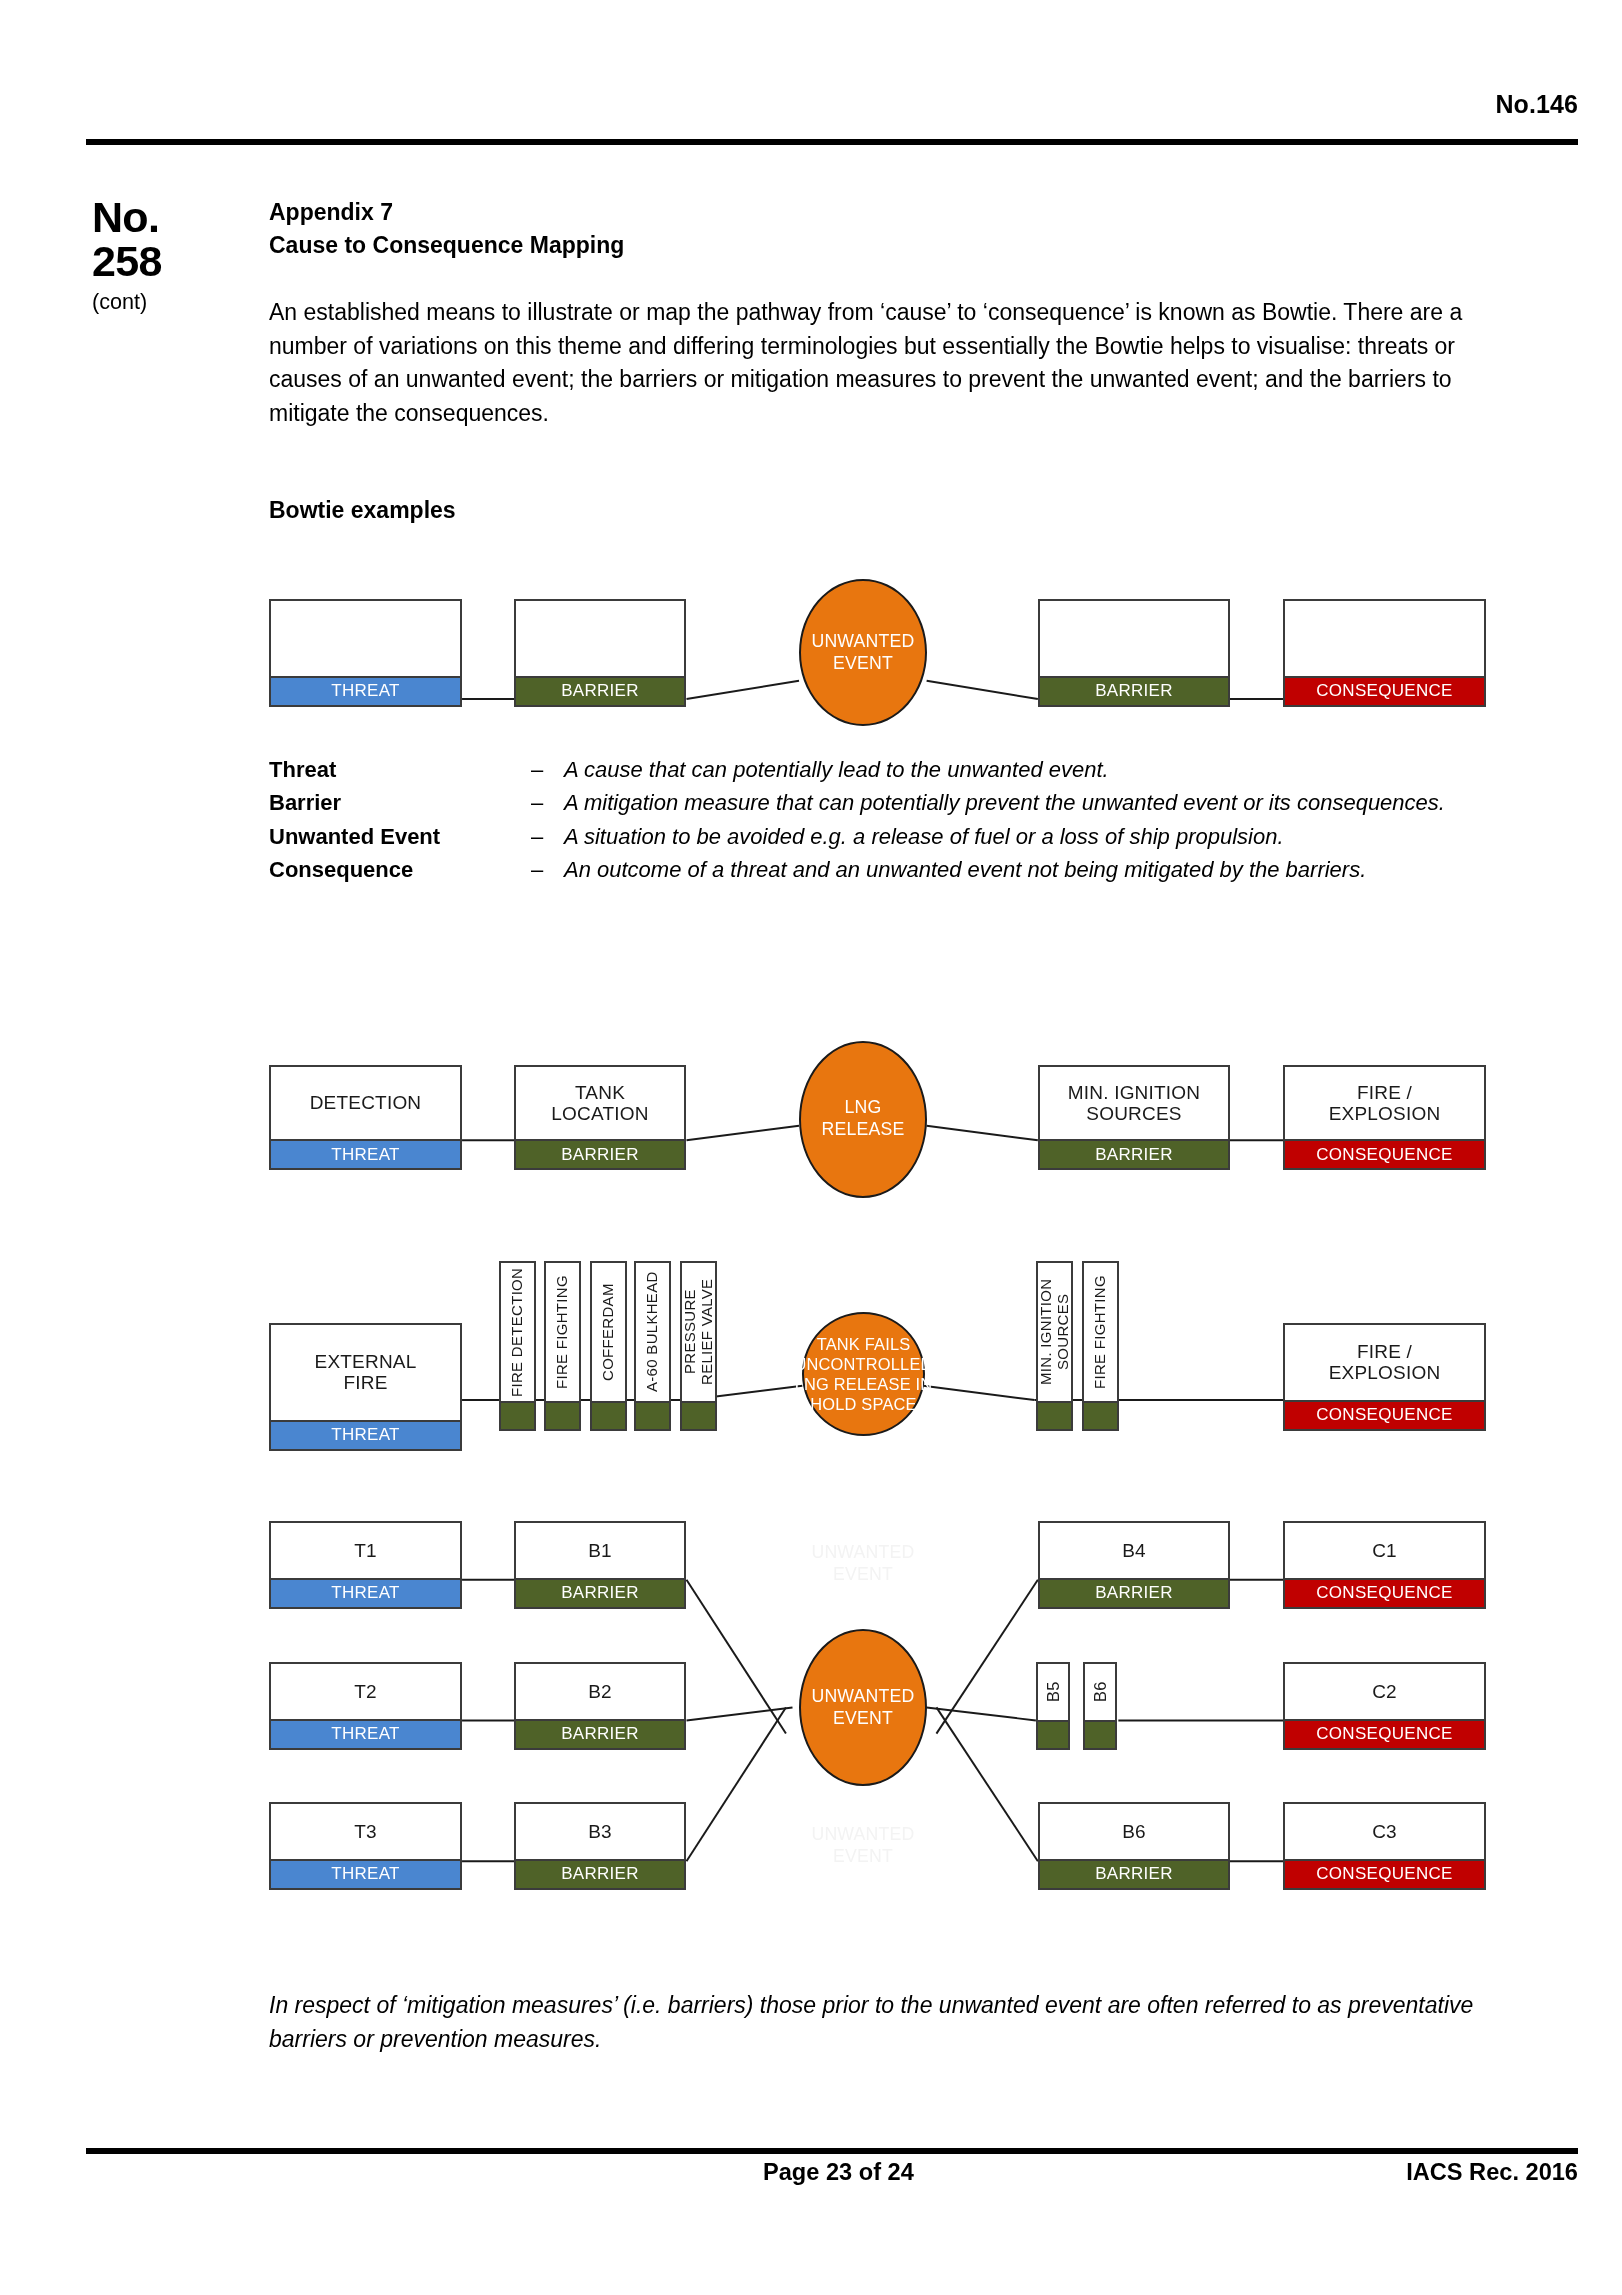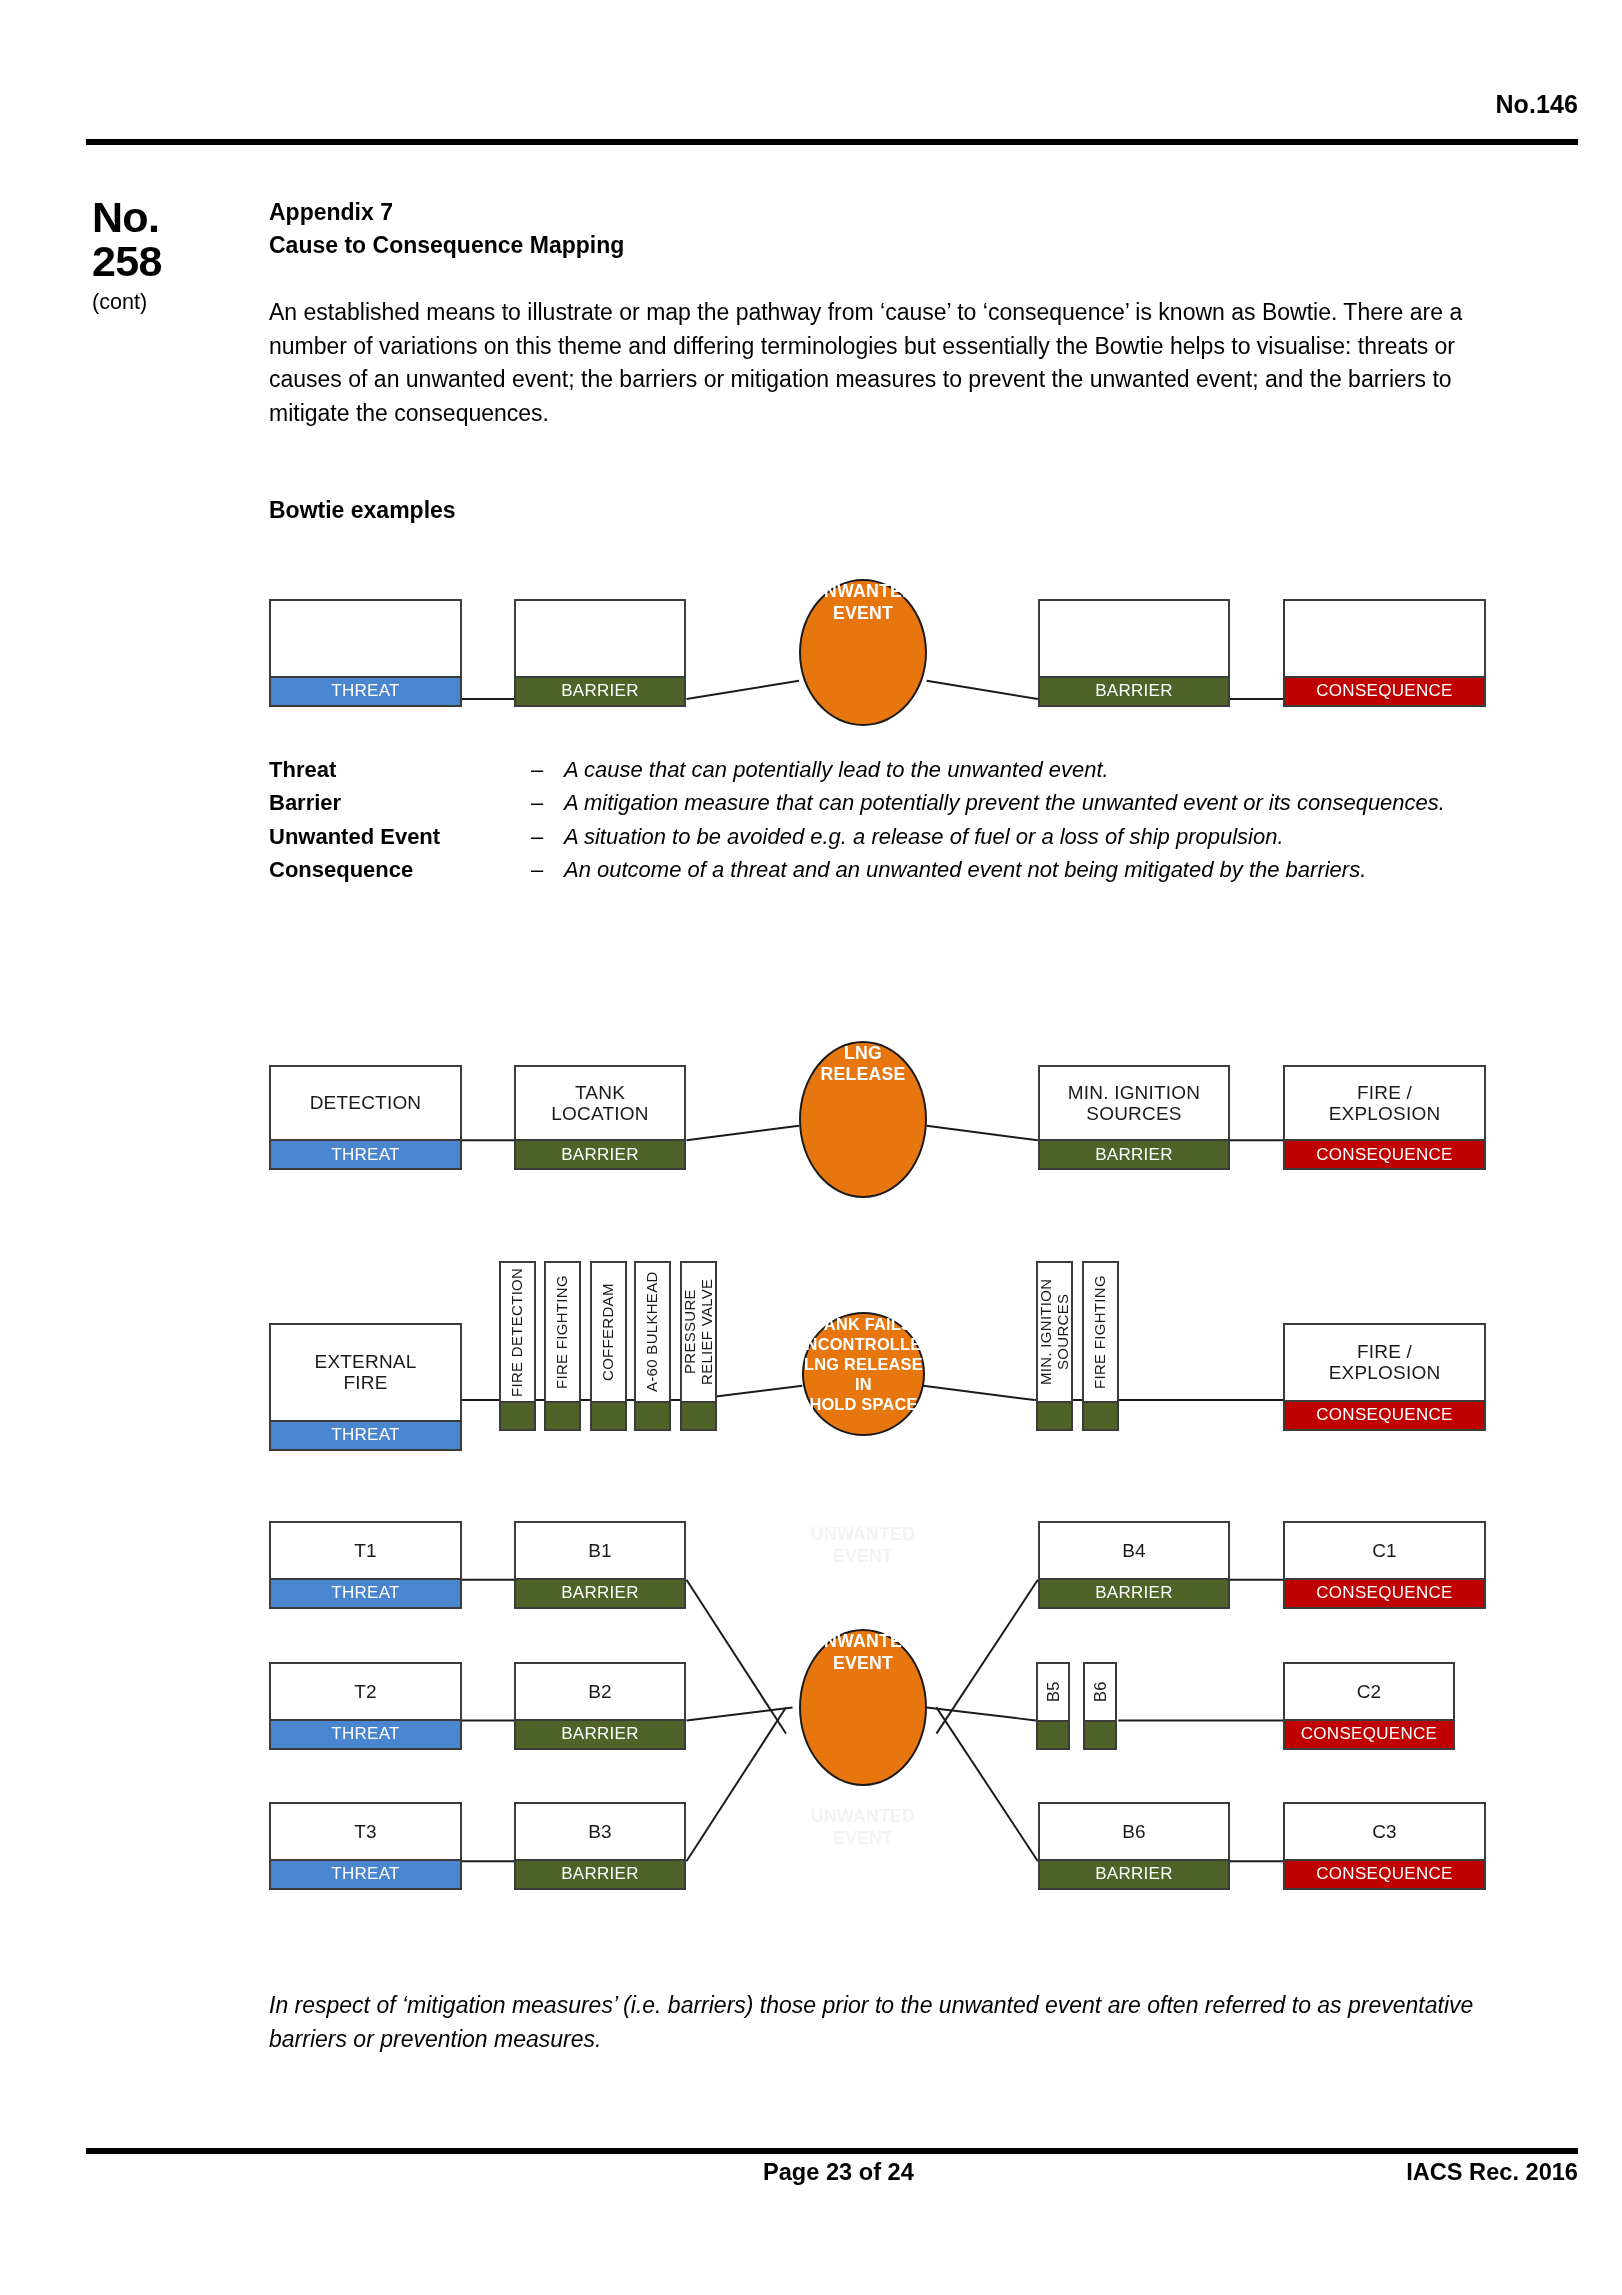--- a/index.html
+++ b/index.html
@@ -213,29 +213,28 @@
   .vnode .band { height: 26px; }
 
   
   .event {
     position: absolute;
     box-sizing: border-box;
     background: #e8760f;
     border: 2.6px solid #1a1a1a;
     border-radius: 50%;
     display: flex;
-    align-items: flex-start;
+    align-items: center;
     justify-content: center;
     text-align: center;
     color: #ffffff;
     font-size: 17.7px;
     line-height: 1.22;
     letter-spacing: 0.2px;
     z-index: 5;
-    font-weight: bold;
   }
   .event.ghost {
     background: transparent;
     border: none;
     color: #f3f3f3;
     z-index: 1;
   }
   .svgwrap {
     position: absolute;
     left: 0; top: 0;
@@ -501,21 +500,21 @@
       </div>
     </div>
     <div class="node vnode" style="left:767px; top:164px; width:34px; height:88px;">
       <div class="cap" style="font-size:16.4px;">B5</div>
       <div class="band blank"></div>
     </div>
     <div class="node vnode" style="left:814px; top:164px; width:34px; height:88px;">
       <div class="cap" style="font-size:16.4px;">B6</div>
       <div class="band blank"></div>
     </div>
-    <div class="node" style="left:1014px; top:164px; width:172px; height:88px;">
+    <div class="node" style="left:1014px; top:164px; width:203px; height:88px;">
       <div class="cap">C2</div>
       <div class="band consequence">CONSEQUENCE</div>
     </div>
 
     <div class="node" style="left:0px; top:304px; width:193px; height:88px;">
       <div class="cap">T3</div>
       <div class="band threat">THREAT</div>
     </div>
     <div class="node" style="left:245px; top:304px; width:172px; height:88px;">
       <div class="cap">B3</div>

